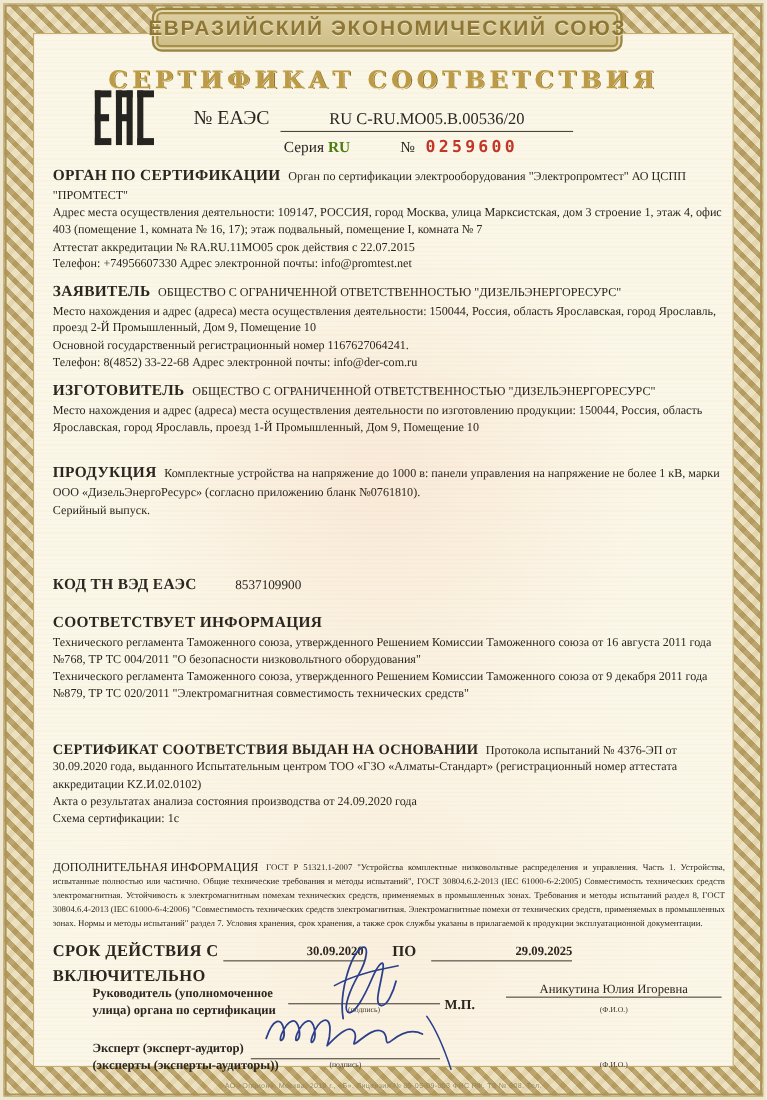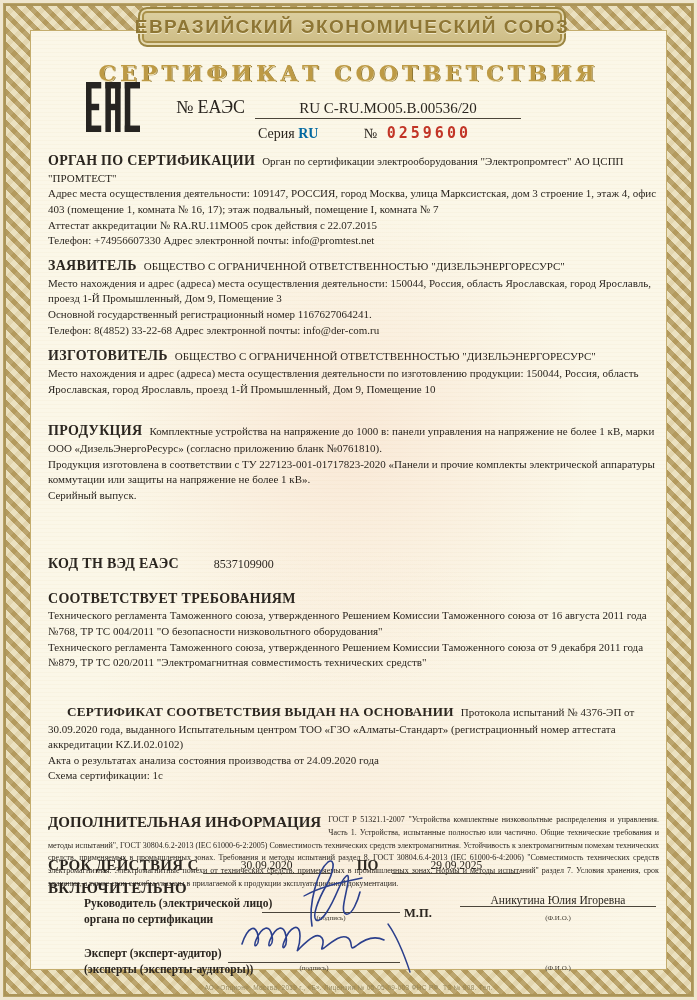--- a/index.html
+++ b/index.html
@@ -43,42 +43,42 @@
   .cert-title{
     position:absolute; left:0; right:0; top:60px; text-align:center;
     font-family:"DejaVu Serif", serif; font-weight:bold; font-size:22px;
     color:#bd9a45; letter-spacing:4px;
     text-shadow:0 1px 0 #efe3bd, 1px 1px 0 #8d742f;
   }
   .num-line{position:absolute; left:0; right:0; top:97px; text-align:center; font-size:14px;}
   .num-line .lbl{margin-right:10px; font-size:18px;}
   .num-line .val{display:inline-block; min-width:250px; border-bottom:1px solid #4b453a; font-size:15px; padding:0 8px 1px;}
   .series-line{position:absolute; left:258px; top:124px; font-size:14px;}
-  .series-line .red{color:#0369a1; font-weight:bold;margin-top:42px;}
+  .series-line .red{color:#4d7c0f; font-weight:bold;margin-top:42px;}
   .series-line .no-lbl{margin-left:42px;}
   .series-line .serial{
     color:#c23527; font-family:"DejaVu Sans Mono", monospace; font-weight:bold;
     font-size:15px; letter-spacing:3px; margin-left:6px;
   }
   
   .sections{position:absolute; left:48px; right:38px; top:151px; font-size:11px; line-height:1.42;}
   .sec{margin:0;}
   .h{font-weight:bold; font-size:14px; letter-spacing:.3px; margin-right:7px;}
-  .h2{font-weight:bold; font-size:13.2px; letter-spacing:.2px; margin-right:7px;margin-left:19px;}
+  .h2{font-weight:bold; font-size:13.2px; letter-spacing:.2px; margin-right:7px;}
   .sub{display:block;}
   .mt1{margin-top:7px;} .mt2{margin-top:8px;} .mt3{margin-top:24px;}
   .mt4{margin-top:30px;} .mt5{margin-top:15px;} .mt6{margin-top:32px;}
   .mt7{margin-top:50px;}
   .code-val{display:inline-block; margin-left:28px; font-size:12px;}
   .addl-text{font-size:8px; line-height:1.6; text-align:justify;}
-  .addl-h{float:left; font-weight:bold; font-size:15px; margin-right:7px; line-height:1.1;}
+  .addl-h{float:left; font-weight:normal; font-size:11px; margin-right:7px; line-height:1.1;}
   
   .validity{position:absolute; left:48px; top:856px; right:38px;}
   .validity .vlabel{font-weight:bold; font-size:15px; letter-spacing:.3px;}
-  .dateblk{display:inline-block; width:128px; border-bottom:1px solid #4b453a; text-align:center; font-size:11.5px; vertical-align:bottom; padding-bottom:2px;}
+  .dateblk{display:inline-block; width:128px; border-bottom:1px solid #4b453a; text-align:right; font-size:11.5px; vertical-align:bottom; padding-bottom:2px;font-weight:bold;}
   .po{font-weight:bold; font-size:14px; margin:0 10px 0 22px;}
   .incl{font-weight:bold; font-size:15px; margin-top:6px; letter-spacing:.3px;}
   
   .sigzone{position:absolute; left:0; top:872px; width:697px; height:128px;}
   .sig-label{position:absolute; font-weight:bold; font-size:11.5px; line-height:1.35; width:190px;}
   .lab1{left:84px; top:24px;}
   .lab2{left:84px; top:74px;}
   .sigline{position:absolute; border-bottom:1px solid #4b453a; text-align:center;}
   .sl1{left:262px; top:16px; width:138px; height:24px;}
   .sl2{left:228px; top:66px; width:172px; height:24px;}
@@ -142,42 +142,41 @@
 
     <p class="sec">
       <span class="h">ОРГАН ПО СЕРТИФИКАЦИИ</span><span>Орган по сертификации электрооборудования "Электропромтест" АО ЦСПП "ПРОМТЕСТ"</span>
       <span class="sub">Адрес места осуществления деятельности: 109147, РОССИЯ, город Москва, улица Марксистская, дом 3 строение 1, этаж 4, офис 403 (помещение 1, комната № 16, 17); этаж подвальный, помещение I, комната № 7</span>
       <span class="sub">Аттестат аккредитации № RA.RU.11МО05 срок действия с 22.07.2015</span>
       <span class="sub">Телефон: +74956607330 Адрес электронной почты: info@promtest.net</span>
     </p>
 
     <p class="sec mt1">
       <span class="h">ЗАЯВИТЕЛЬ</span><span>ОБЩЕСТВО С ОГРАНИЧЕННОЙ ОТВЕТСТВЕННОСТЬЮ "ДИЗЕЛЬЭНЕРГОРЕСУРС"</span>
-      <span class="sub">Место нахождения и адрес (адреса) места осуществления деятельности: 150044, Россия, область Ярославская, город Ярославль, проезд 1-Й Промышленный, Дом 9, Помещение 3</span>
+      <span class="sub">Место нахождения и адрес (адреса) места осуществления деятельности: 150044, Россия, область Ярославская, город Ярославль, проезд 2-Й Промышленный, Дом 9, Помещение 10</span>
       <span class="sub">Основной государственный регистрационный номер 1167627064241.</span>
       <span class="sub">Телефон: 8(4852) 33-22-68 Адрес электронной почты: info@der-com.ru</span>
     </p>
 
     <p class="sec mt2">
       <span class="h">ИЗГОТОВИТЕЛЬ</span><span>ОБЩЕСТВО С ОГРАНИЧЕННОЙ ОТВЕТСТВЕННОСТЬЮ "ДИЗЕЛЬЭНЕРГОРЕСУРС"</span>
       <span class="sub">Место нахождения и адрес (адреса) места осуществления деятельности по изготовлению продукции: 150044, Россия, область Ярославская, город Ярославль, проезд 1-Й Промышленный, Дом 9, Помещение 10</span>
     </p>
 
     <p class="sec mt3">
       <span class="h">ПРОДУКЦИЯ</span><span>Комплектные устройства на напряжение до 1000 в: панели управления на напряжение не более 1 кВ, марки ООО «ДизельЭнергоРесурс» (согласно приложению бланк №0761810).</span>
-      <span class="sub">Продукция изготовлена в соответствии с ТУ 227123-001-01717823-2020 «Панели и прочие комплекты электрической аппаратуры коммутации  или защиты на напряжение не более 1 кВ».</span>
       <span class="sub">Серийный выпуск.</span>
     </p>
 
     <p class="sec mt7">
       <span class="h">КОД ТН ВЭД ЕАЭС</span><span class="code-val">8537109900</span>
     </p>
 
     <p class="sec mt5">
-      <span class="h sub">СООТВЕТСТВУЕТ ТРЕБОВАНИЯМ</span>
+      <span class="h sub">СООТВЕТСТВУЕТ ИНФОРМАЦИЯ</span>
       <span class="sub">Технического регламента Таможенного союза, утвержденного Решением Комиссии Таможенного союза от 16 августа  2011 года №768, ТР ТС 004/2011 "О безопасности низковольтного оборудования"</span>
       <span class="sub">Технического регламента Таможенного союза, утвержденного Решением Комиссии Таможенного союза от 9 декабря 2011 года №879, ТР ТС 020/2011 "Электромагнитная совместимость технических средств"</span>
     </p>
 
     <p class="sec mt6">
       <span class="h2">СЕРТИФИКАТ СООТВЕТСТВИЯ  ВЫДАН НА ОСНОВАНИИ</span><span>Протокола испытаний № 4376-ЭП от 30.09.2020 года, выданного Испытательным центром ТОО «ГЗО «Алматы-Стандарт» (регистрационный номер аттестата аккредитации KZ.И.02.0102)</span>
       <span class="sub">Акта о результатах анализа состояния производства от 24.09.2020 года</span>
       <span class="sub">Схема сертификации: 1с</span>
     </p>
 
@@ -188,21 +187,21 @@
 
   <div class="validity">
     <span class="vlabel">СРОК ДЕЙСТВИЯ С</span>
     <span class="dateblk">30.09.2020</span>
     <span class="po">ПО</span>
     <span class="dateblk">29.09.2025</span>
     <div class="incl">ВКЛЮЧИТЕЛЬНО</div>
   </div>
 
   <div class="sigzone">
-    <div class="sig-label lab1">Руководитель (электрической лицо) органа по сертификации</div>
+    <div class="sig-label lab1">Руководитель (уполномоченное улица) органа по сертификации</div>
     <div class="sigline sl1"></div>
     <div class="cap cap1">(подпись)</div>
     <div class="name nm1">Аникутина Юлия Игоревна</div>
     <div class="cap ncap1">(Ф.И.О.)</div>
 
     <div class="sig-label lab2">Эксперт (эксперт-аудитор) (эксперты (эксперты-аудиторы))</div>
     <div class="sigline sl2"></div>
     <div class="cap cap2">(подпись)</div>
     <div class="cap ncap2">(Ф.И.О.)</div>
 

